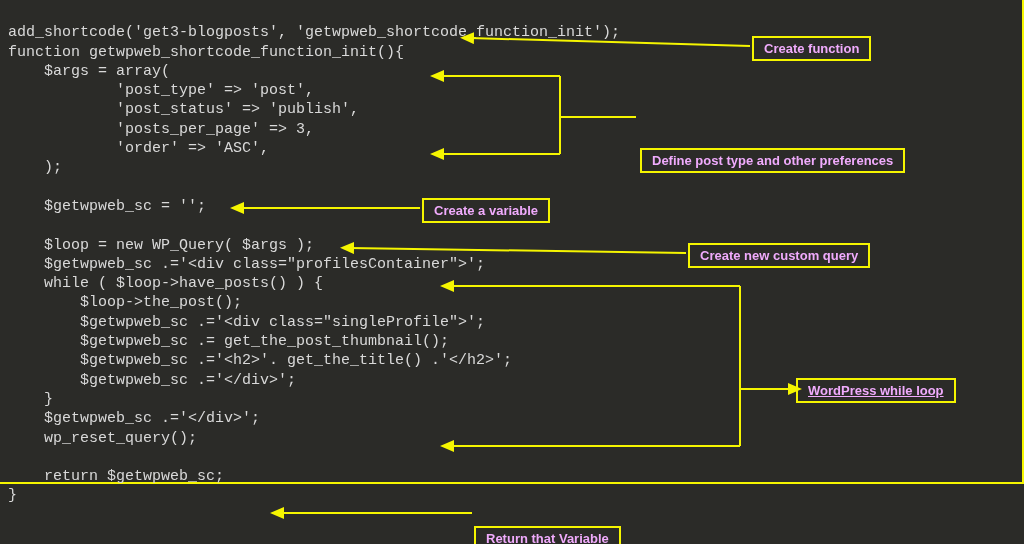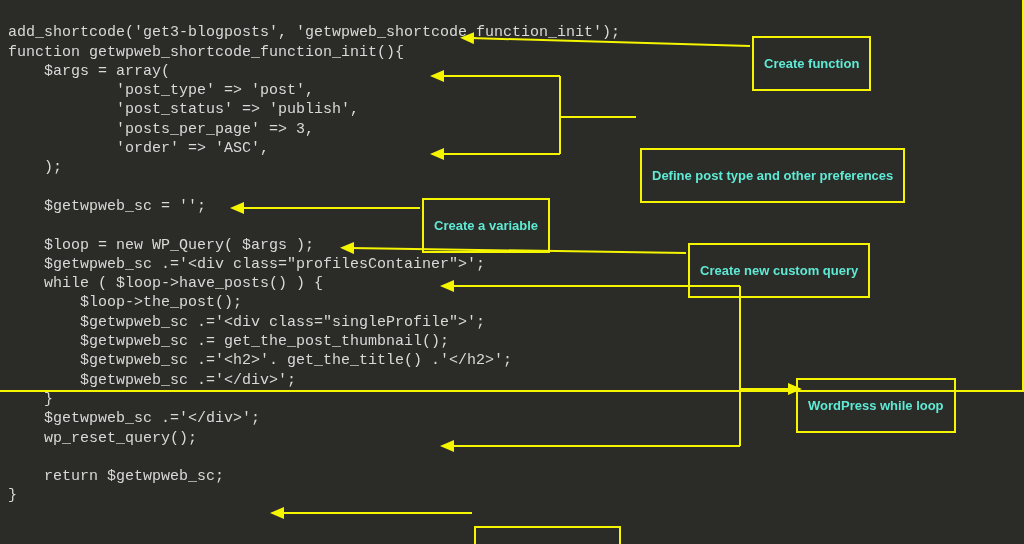--- a/index.html
+++ b/index.html
@@ -15,32 +15,32 @@
   .code-area {
     position: absolute;
     top: 0;
     left: 0;
     padding: 4px 8px;
     color: #d9d9d9;
     white-space: pre;
     line-height: 19.3px;
     border-right: 2px solid #f5f500;
     width: 1024px;
-    height: 392px;
+    height: 484px;
     border-bottom: 2px solid #f5f500;
   }
 
   .annotation {
     position: absolute;
     border: 2px solid #f5f500;
-    color: #5eead4;
+    color: #f0abfc;
     font-family: Arial, sans-serif;
     font-size: 13px;
     font-weight: bold;
-    padding: 18px 10px;
+    padding: 3px 10px;
     background: transparent;
     white-space: nowrap;
   }
 
   svg.arrows {
     position: absolute;
     top: 0; left: 0;
     width: 1024px;
     height: 544px;
     pointer-events: none;
@@ -82,21 +82,21 @@
 <span>    wp_reset_query();</span>
 <span></span>
 <span>    return $getwpweb_sc;</span>
 <span>}</span>
 </div>
 
 <div class="annotation" style="top:36px; left:752px;">Create function</div>
 <div class="annotation" style="top:106px; left:640px;margin-top:42px;">Define post type and other preferences</div>
 <div class="annotation" style="top:198px; left:422px;">Create a variable</div>
 <div class="annotation" style="top:243px; left:688px;">Create new custom query</div>
-<div class="annotation" style="top:378px; left:796px;">WordPress while loop</div>
+<div class="annotation" style="top:378px; left:796px;text-decoration:underline;">WordPress while loop</div>
 <div class="annotation" style="top:502px; left:474px;margin-top:24px;">Return that Variable</div>
 
 <svg class="arrows">
   <defs>
     <marker id="ah" markerWidth="10" markerHeight="10" refX="2" refY="3" orient="auto">
       <path d="M0,0 L0,6 L7,3 z" class="arrow-head"></path>
     </marker>
   </defs>
 
   <line x1="750" y1="46" x2="470" y2="38" class="arrow-line" marker-end="url(#ah)"></line>

